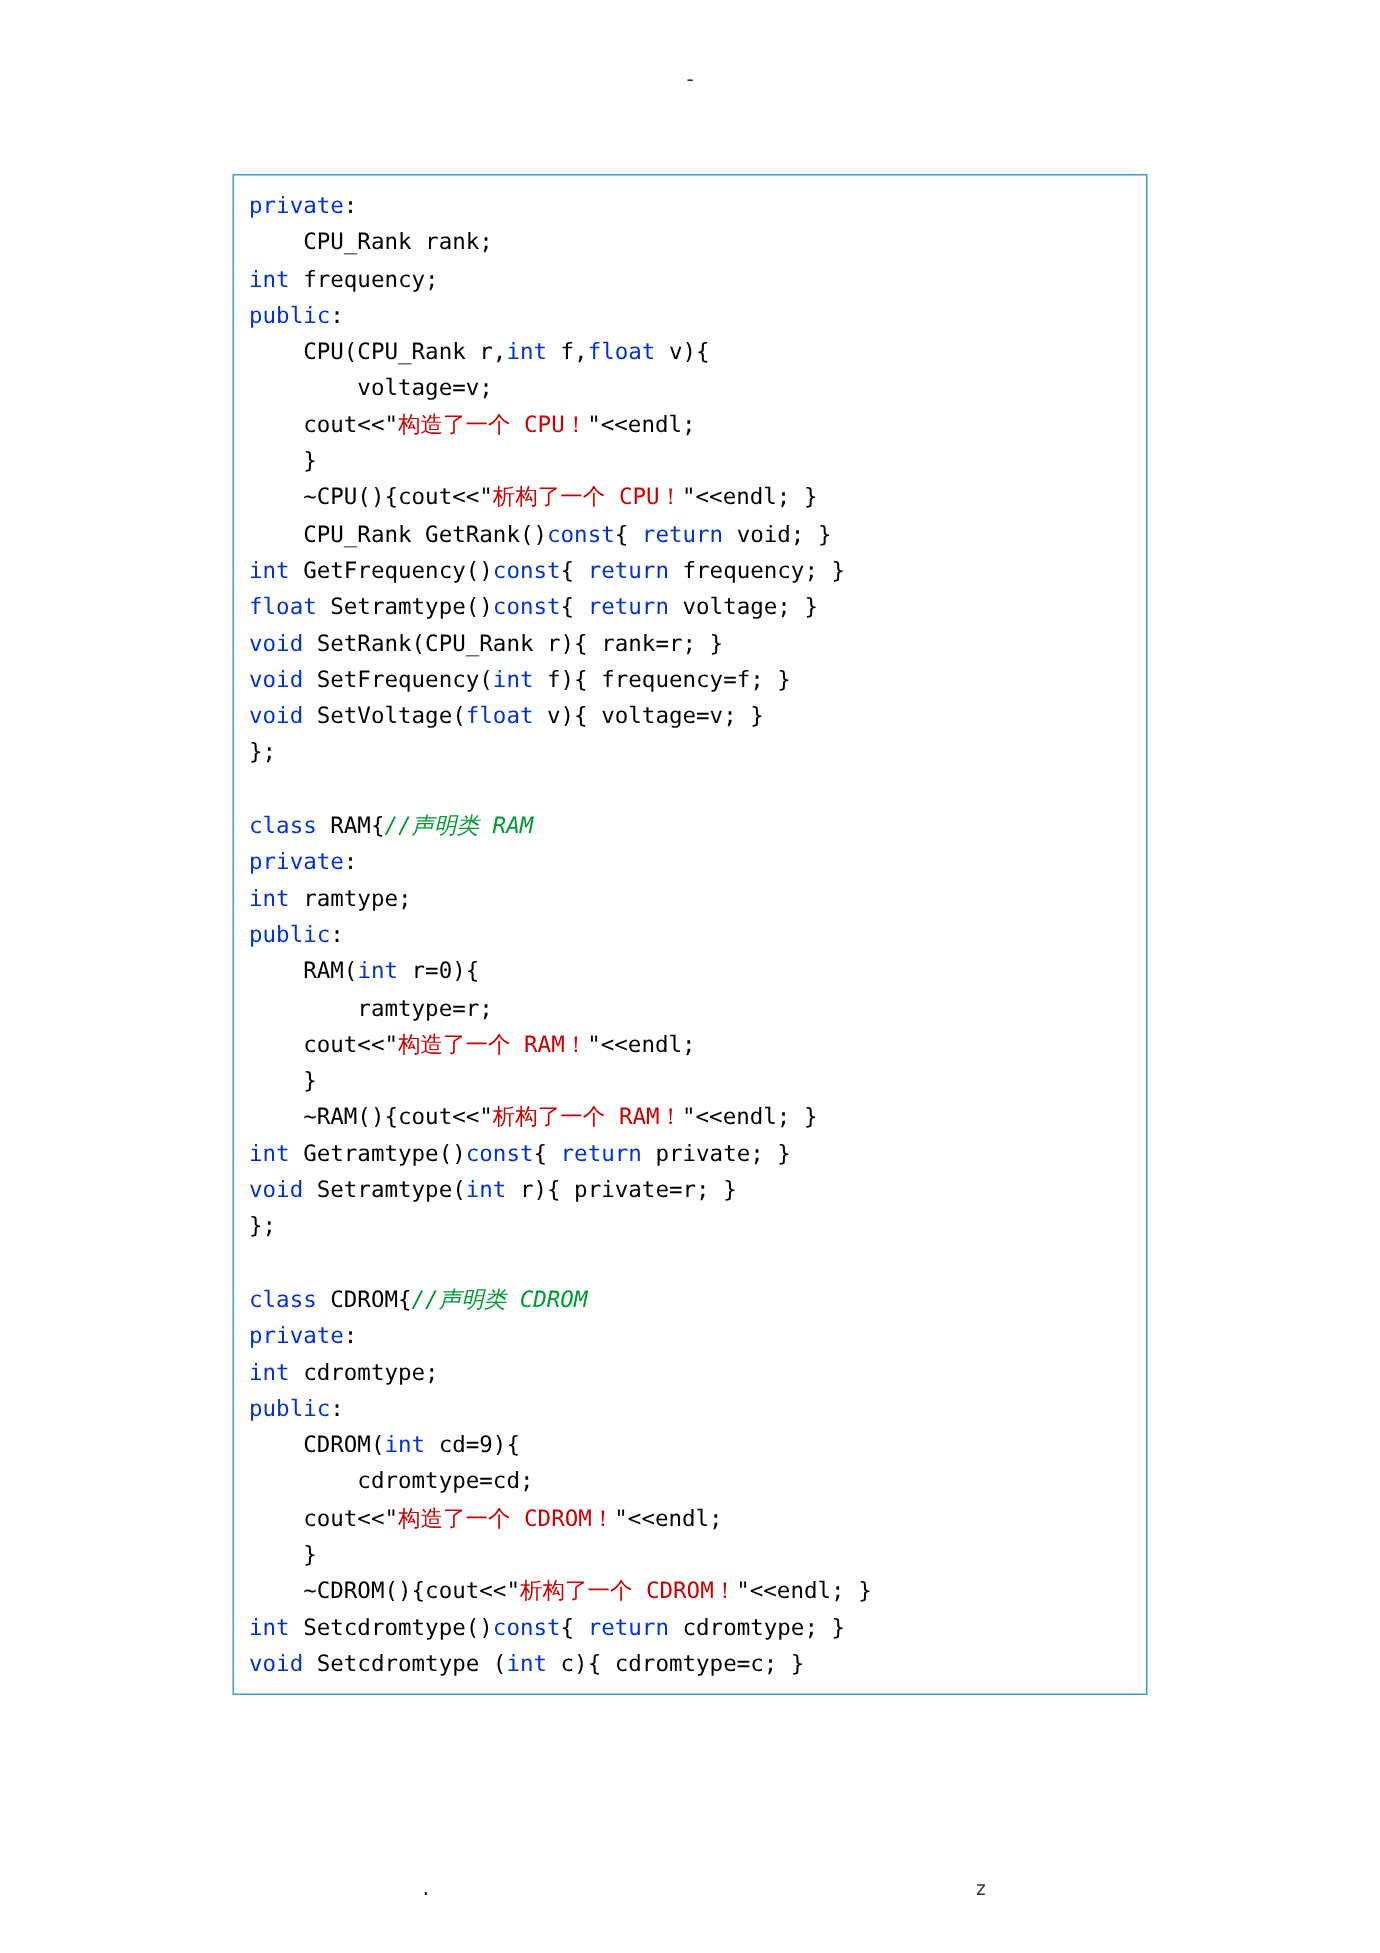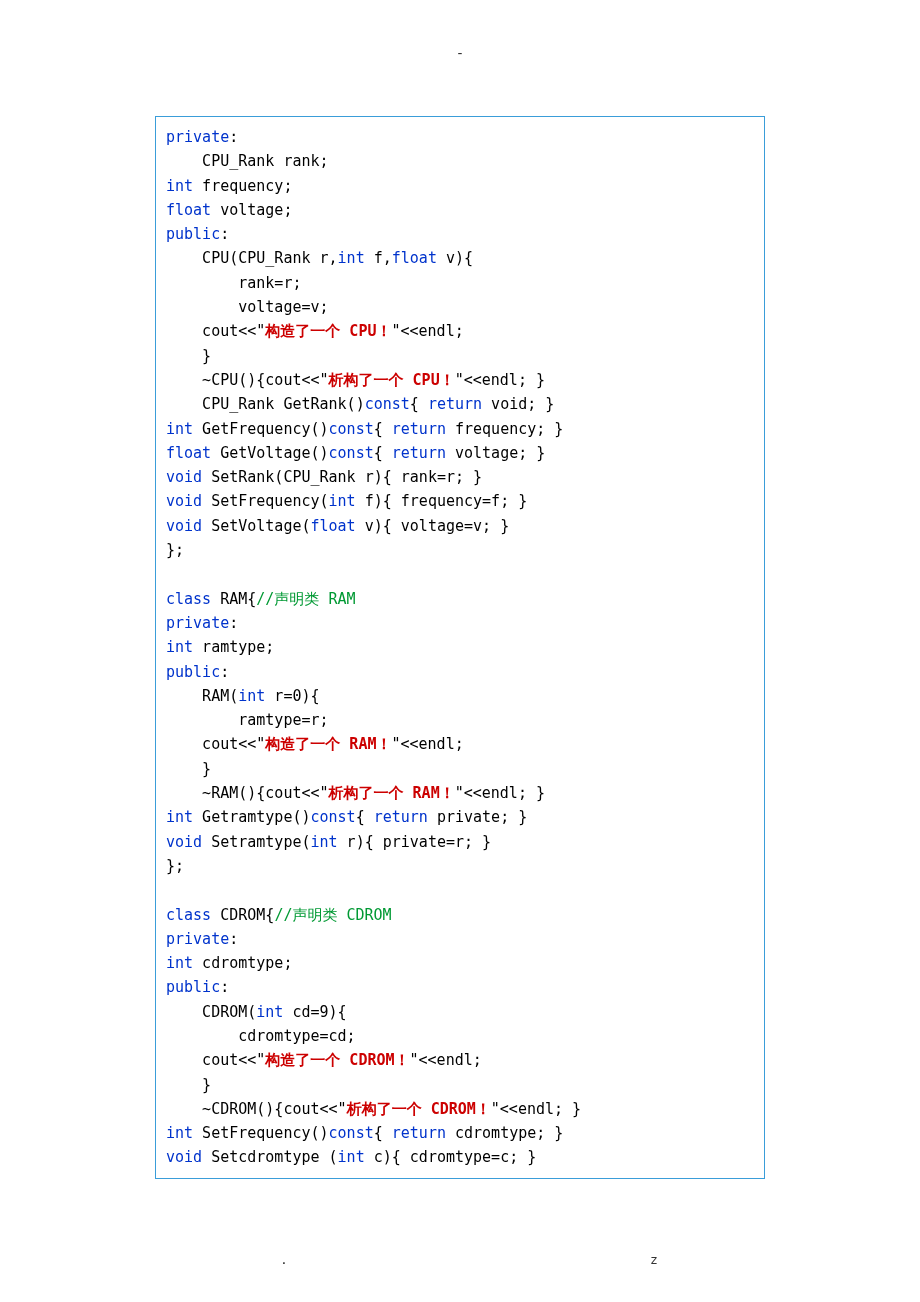--- a/index.html
+++ b/index.html
@@ -27,22 +27,22 @@
     margin: 0 155px 0 155px;
     border: 1px solid #3a9dd9;
     padding: 8px 10px 8px 10px;
     line-height: 1.62;
     box-sizing: border-box;
   }
   .codebox div {
     white-space: pre;
   }
   .k-blue { color: #0033cc; }
-  .k-green { color: #009933; }
-  .k-red { color: #cc0000; font-weight: bold; }
+  .k-green { color: #009933; font-style: italic; }
+  .k-red { color: #cc0000; }
   .footer {
     position: absolute;
     bottom: 50px;
     left: 0;
     width: 920px;
     font-size: 13px;
     color: #333;
   }
   .footer .dot { position:absolute; left:280px; }
   .footer .z { position:absolute; left:650px; }
@@ -50,31 +50,29 @@
 </head>
 <body>
 
 <div class="page">
   <div class="top-dash">-</div>
 
   <div class="codebox" id="codebox">
       <div><span class="k-blue">private</span><span>:</span></div>
       <div><span>    CPU_Rank rank;</span></div>
       <div><span class="k-blue">int</span><span> frequency;</span></div>
-      <div><span class="k-blue">float</span><span> voltage;</span></div>
       <div><span class="k-blue">public</span><span>:</span></div>
       <div><span>    CPU(CPU_Rank r,</span><span class="k-blue">int</span><span> f,</span><span class="k-blue">float</span><span> v){</span></div>
-      <div><span>        rank=r;</span></div>
       <div><span>        voltage=v;</span></div>
       <div><span>    cout&lt;&lt;"</span><span class="k-red">构造了一个 CPU！</span><span>"&lt;&lt;endl;</span></div>
       <div><span>    }</span></div>
       <div><span>    ~CPU(){cout&lt;&lt;"</span><span class="k-red">析构了一个 CPU！</span><span>"&lt;&lt;endl; }</span></div>
       <div><span>    CPU_Rank GetRank()</span><span class="k-blue">const</span><span>{ </span><span class="k-blue">return</span><span> void; }</span></div>
       <div><span class="k-blue">int</span><span> GetFrequency()</span><span class="k-blue">const</span><span>{ </span><span class="k-blue">return</span><span> frequency; }</span></div>
-      <div><span class="k-blue">float</span><span> GetVoltage()</span><span class="k-blue">const</span><span>{ </span><span class="k-blue">return</span><span> voltage; }</span></div>
+      <div><span class="k-blue">float</span><span> Setramtype()</span><span class="k-blue">const</span><span>{ </span><span class="k-blue">return</span><span> voltage; }</span></div>
       <div><span class="k-blue">void</span><span> SetRank(CPU_Rank r){ rank=r; }</span></div>
       <div><span class="k-blue">void</span><span> SetFrequency(</span><span class="k-blue">int</span><span> f){ frequency=f; }</span></div>
       <div><span class="k-blue">void</span><span> SetVoltage(</span><span class="k-blue">float</span><span> v){ voltage=v; }</span></div>
       <div><span>};</span></div>
       <div><span> </span></div>
       <div><span class="k-blue">class</span><span> RAM{</span><span class="k-green">//声明类 RAM</span></div>
       <div><span class="k-blue">private</span><span>:</span></div>
       <div><span class="k-blue">int</span><span> ramtype;</span></div>
       <div><span class="k-blue">public</span><span>:</span></div>
       <div><span>    RAM(</span><span class="k-blue">int</span><span> r=0){</span></div>
@@ -88,21 +86,21 @@
       <div><span> </span></div>
       <div><span class="k-blue">class</span><span> CDROM{</span><span class="k-green">//声明类 CDROM</span></div>
       <div><span class="k-blue">private</span><span>:</span></div>
       <div><span class="k-blue">int</span><span> cdromtype;</span></div>
       <div><span class="k-blue">public</span><span>:</span></div>
       <div><span>    CDROM(</span><span class="k-blue">int</span><span> cd=9){</span></div>
       <div><span>        cdromtype=cd;</span></div>
       <div><span>    cout&lt;&lt;"</span><span class="k-red">构造了一个 CDROM！</span><span>"&lt;&lt;endl;</span></div>
       <div><span>    }</span></div>
       <div><span>    ~CDROM(){cout&lt;&lt;"</span><span class="k-red">析构了一个 CDROM！</span><span>"&lt;&lt;endl; }</span></div>
-      <div><span class="k-blue">int</span><span> SetFrequency()</span><span class="k-blue">const</span><span>{ </span><span class="k-blue">return</span><span> cdromtype; }</span></div>
+      <div><span class="k-blue">int</span><span> Setcdromtype()</span><span class="k-blue">const</span><span>{ </span><span class="k-blue">return</span><span> cdromtype; }</span></div>
       <div><span class="k-blue">void</span><span> Setcdromtype (</span><span class="k-blue">int</span><span> c){ cdromtype=c; }</span></div>
     </div>
 
   <div class="footer">
     <span class="dot">.</span>
     <span class="z">z</span>
   </div>
 </div>
 
 </body></html>

